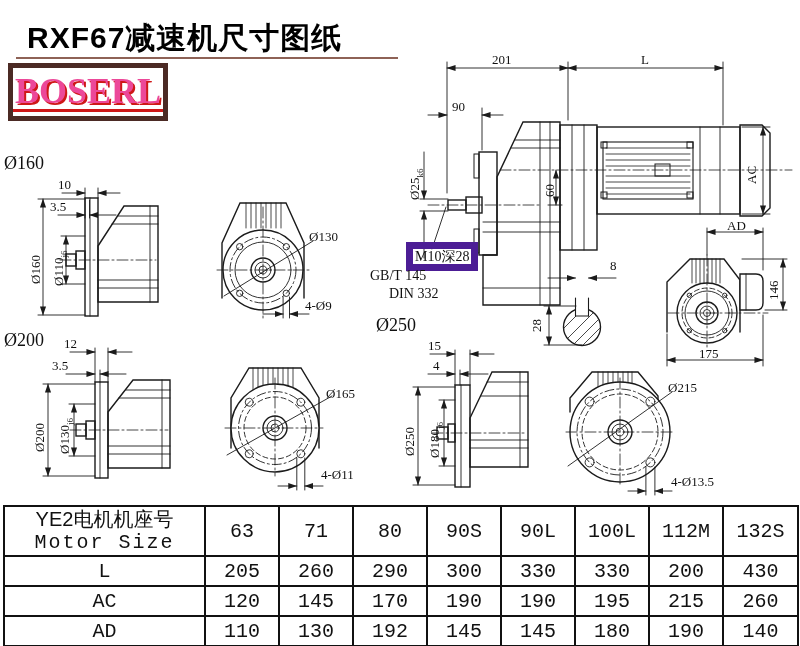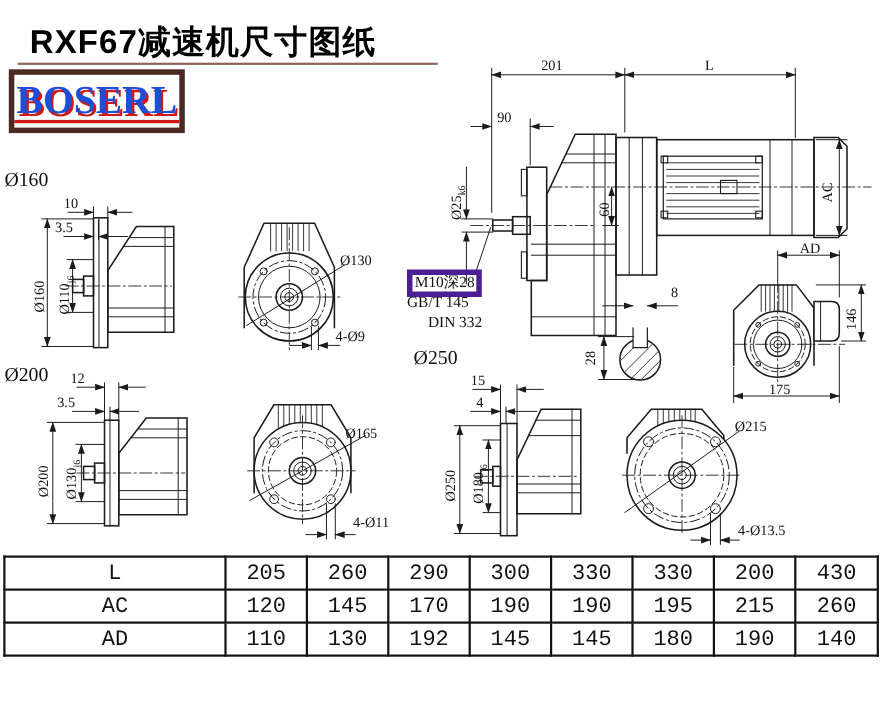--- a/index.html
+++ b/index.html
@@ -4,28 +4,28 @@
 <style>
   html,body{margin:0;padding:0;width:800px;height:646px;background:#fff;overflow:hidden;
     font-family:"Liberation Serif",serif;color:#111;}
   .stage{position:relative;width:800px;height:646px;background:#fff;}
   .title{position:absolute;left:27px;top:18px;font-family:"Liberation Sans",sans-serif;
     font-weight:bold;font-size:30px;letter-spacing:1px;color:#000;white-space:nowrap;}
   .title-underline{position:absolute;left:16px;top:57px;width:382px;height:2px;background:#7a4638;opacity:.85;}
   .logo{position:absolute;left:8px;top:63px;width:150px;height:48px;border:5px solid #4b2a24;
     background:#fff;display:flex;align-items:center;justify-content:center;}
   .logo span{font-family:"Liberation Serif",serif;font-weight:bold;font-size:36px;line-height:1;
-    color:#1d4ed8;text-shadow:2px 2px 0 #cf1717;border-bottom:3px solid #cf1717;padding:0 2px;}
+    color:#ec4899;text-shadow:2px 2px 0 #cf1717;border-bottom:3px solid #cf1717;padding:0 2px;}
   .dim{position:absolute;font-family:"Liberation Serif",serif;font-size:13px;line-height:1.05;
     color:#111;white-space:nowrap;}
   .rot{transform-origin:0 0;transform:rotate(-90deg);}
   .fit{font-size:9px;vertical-align:-4px;}
   .seclabel{position:absolute;font-family:"Liberation Serif",serif;font-size:18px;color:#111;white-space:nowrap;}
   .note{position:absolute;font-family:"Liberation Serif",serif;font-size:14px;color:#111;white-space:nowrap;}
-  .tapbox{border:5px solid #4c1d95;padding:0 2px;}
+  .tapbox{border:7px solid #4c1d95;padding:0 2px;margin-left:36px;}
   svg.art{position:absolute;left:0;top:0;}
   .szTable{position:absolute;left:3px;top:505px;width:794px;border-collapse:collapse;table-layout:fixed;
     font-family:"Liberation Mono",monospace;}
   .szTable td{border:2px solid #111;text-align:center;vertical-align:middle;padding:0;
     font-size:20px;color:#111;background:#fff;}
   .szTable tr.hrow td{height:48px;}
   .szTable tr.drow td{height:28px;}
   .hc1{font-family:"Liberation Sans",sans-serif;font-size:19px;line-height:1.15;}
   .hc1 .en{font-family:"Liberation Mono",monospace;letter-spacing:2px;}
 </style>
@@ -439,21 +439,21 @@
   </div>
   <div class="dim" style="left:309px;top:230px">Ø130</div>
   <div class="dim" style="left:305px;top:299px">4-Ø9</div>
 
   <div class="dim" style="left:64px;top:337px">12</div>
   <div class="dim" style="left:52px;top:359px">3.5</div>
   <div class="dim rot" style="left:33px;top:452px">Ø200</div>
   <div class="dim rot" style="left:58px;top:454px">
     <span>Ø130</span><span class="fit">j6</span>
   </div>
-  <div class="dim" style="left:314px;top:387px">Ø165</div>
+  <div class="dim" style="left:326px;top:387px">Ø165</div>
   <div class="dim" style="left:321px;top:468px">4-Ø11</div>
 
   <div class="dim" style="left:428px;top:339px">15</div>
   <div class="dim" style="left:433px;top:359px">4</div>
   <div class="dim rot" style="left:403px;top:456px">Ø250</div>
   <div class="dim rot" style="left:428px;top:458px">
     <span>Ø180</span><span class="fit">j6</span>
   </div>
   <div class="dim" style="left:668px;top:381px">Ø215</div>
   <div class="dim" style="left:671px;top:475px">4-Ø13.5</div>
@@ -464,20 +464,34 @@
       <col style="width:74px">
         <col style="width:74px">
         <col style="width:74px">
         <col style="width:74px">
       <col style="width:74px">
         <col style="width:74px">
         <col style="width:74px">
         <col style="width:75px">
     </colgroup>
     <tbody>
+        <tr class="hrow">
+      <td class="hc1">
+        <div>YE2电机机座号</div>
+        <div class="en">Motor Size</div>
+      </td>
+      <td>63</td>
+      <td>71</td>
+      <td>80</td>
+      <td>90S</td>
+      <td>90L</td>
+      <td>100L</td>
+      <td>112M</td>
+      <td>132S</td>
+    </tr>
     <tr class="drow">
       <td>L</td>
       <td>205</td>
       <td>260</td>
       <td>290</td>
       <td>300</td>
       <td>330</td>
       <td>330</td>
       <td>200</td>
       <td>430</td>

